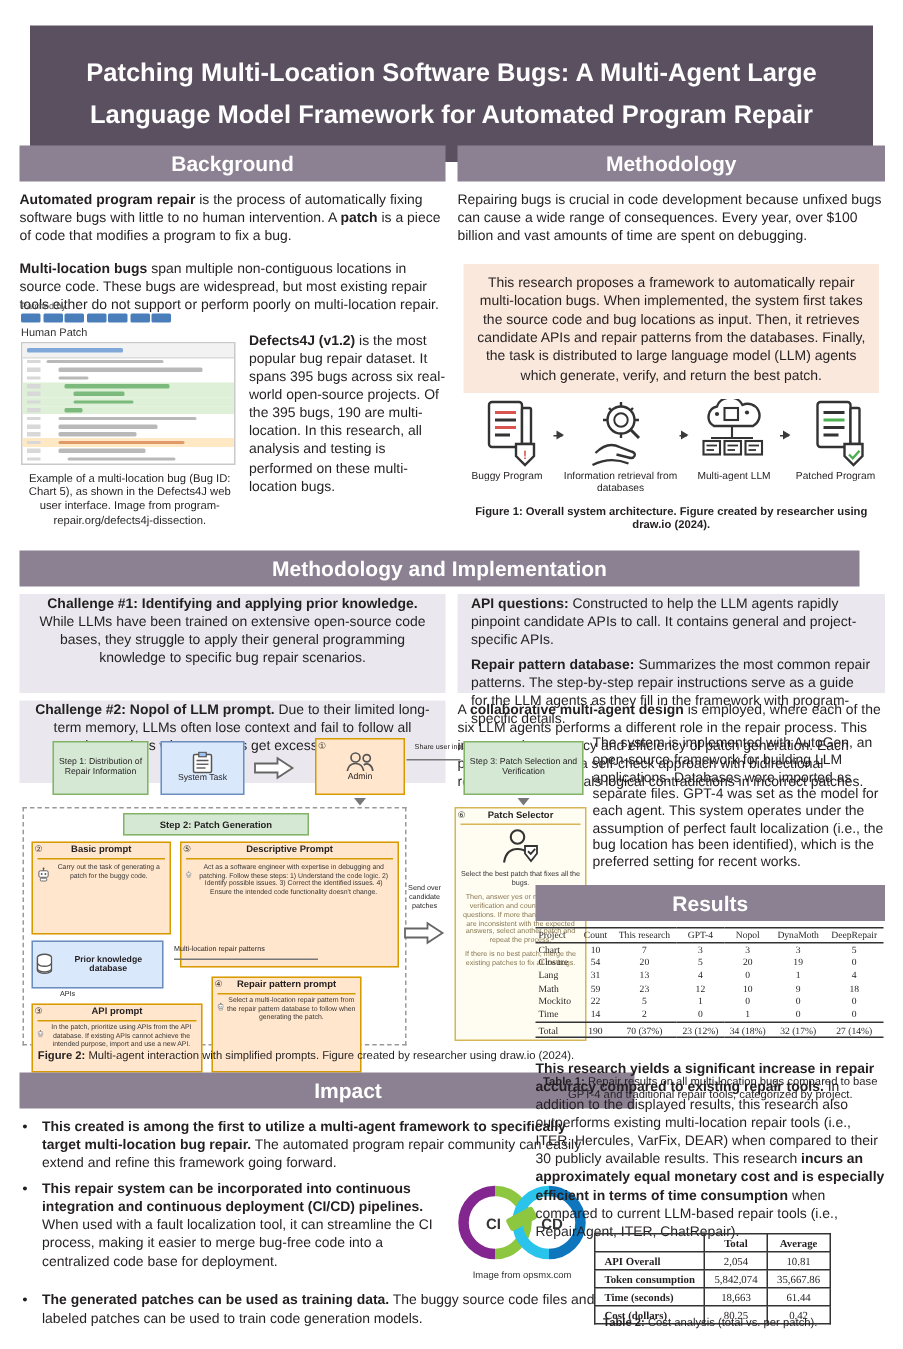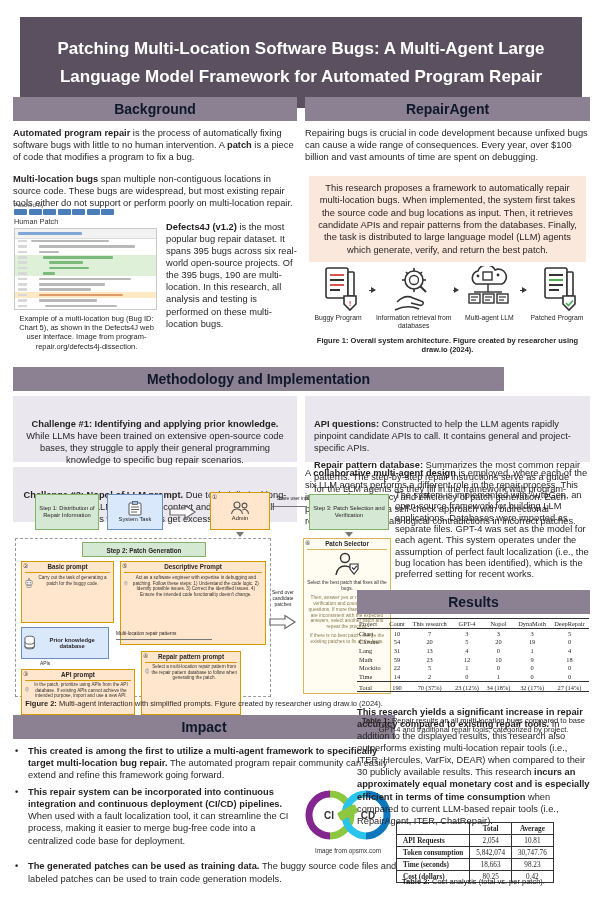--- a/index.html
+++ b/index.html
@@ -1,27 +1,27 @@
 <!DOCTYPE html>
 <html><head>
 <meta charset="utf-8">
 <style>
   html,body{margin:0;padding:0;background:#ffffff;}
   .poster{position:relative;width:602px;height:899px;background:#fff;overflow:hidden;
           font-family:"Liberation Sans",sans-serif;color:#231f20;}
   .abs{position:absolute;}
   .title-bar{background:#5a5060;color:#fff;font-weight:bold;font-size:17px;line-height:1.6;
              display:flex;align-items:center;justify-content:center;text-align:center;padding:0 8px;box-sizing:border-box;}
-  .hdr{background:#8c8192;color:#0f172a;font-weight:bold;font-size:14px;text-align:center;
+  .hdr{background:#8c8192;color:#ffffff;font-weight:bold;font-size:14px;text-align:center;
        height:24px;line-height:24px;}
   .p{font-size:9.3px;line-height:1.3;text-align:left;}
   .p b{font-weight:bold;}
   .cap{font-size:7.5px;line-height:1.25;text-align:center;}
   .peach{background:#fbe8dc;text-align:center;font-size:9.3px;line-height:1.33;padding:6px 6px;box-sizing:border-box;}
-  .graybox{background:#eae8ee;padding:22px 9px;box-sizing:border-box;}
+  .graybox{background:#eae8ee;padding:0 9px;box-sizing:border-box;}
   .ctr{text-align:center;}
   
   .f1row{display:flex;align-items:flex-start;justify-content:space-between;}
   .f1item{display:flex;flex-direction:column;align-items:center;width:62px;}
   .f1item.w80{width:78px;}
   .f1lbl{font-size:6.8px;text-align:center;margin-top:2px;line-height:1.2;}
   .f1arrow{flex:1;height:1.4px;background:#3a3a3a;margin-top:24px;position:relative;}
   .f1arrow:after{content:"";position:absolute;right:-1px;top:-3px;border-left:5px solid #3a3a3a;
                  border-top:3.6px solid transparent;border-bottom:3.6px solid transparent;}
   
@@ -153,21 +153,21 @@
           <span class="cb" style="width:72px;margin-left:14px;"></span>
         </div>
     </div>
     <div class="cap" style="margin-top:4px;">Example of a multi-location bug (Bug ID: Chart 5), as shown in the Defects4J web user interface. Image from program-repair.org/defects4j-dissection.</div>
   </div>
 
   <div class="abs p" style="left:166px;top:221px;width:131px;">
     <b>Defects4J (v1.2)</b><span> is the most popular bug repair dataset. It spans 395 bugs across six real-world open-source projects. Of the 395 bugs, 190 are multi-location. In this research, all analysis and testing is performed on these multi-location bugs.</span>
   </div>
 
-  <div class="abs hdr" style="left:305px;top:97px;width:285px;">RepairAgent</div>
+  <div class="abs hdr" style="left:305px;top:97px;width:285px;">Methodology</div>
 
   <div class="abs p" style="left:305px;top:127px;width:285px;">Repairing bugs is crucial in code development because unfixed bugs can cause a wide range of consequences. Every year, over $100 billion and vast amounts of time are spent on debugging.</div>
 
   <div class="abs peach" style="left:309px;top:176px;width:277px;height:86px;">This research proposes a framework to automatically repair multi-location bugs. When implemented, the system first takes the source code and bug locations as input. Then, it retrieves candidate APIs and repair patterns from the databases. Finally, the task is distributed to large language model (LLM) agents which generate, verify, and return the best patch.</div>
 
   <div class="abs f1row" style="left:307px;top:266px;width:281px;">
     <div class="f1item">
       <svg width="44" height="46" viewBox="0 0 44 46">
         <rect x="10" y="2" width="22" height="30" rx="2" fill="#fff" stroke="#333" stroke-width="1.6"></rect>
         <rect x="32" y="6" width="6" height="24" rx="1" fill="#fff" stroke="#333" stroke-width="1.6"></rect>
@@ -236,21 +236,21 @@
         <path d="M28 30 h12 v8 q-6 6 -6 6 q-6 -6 -6 -6 z" fill="#fff" stroke="#333" stroke-width="1.6"></path>
         <path d="M31 37 l2.5 2.5 l4.5 -5" fill="none" stroke="#4caf50" stroke-width="1.6"></path>
       </svg>
       <div class="f1lbl">Patched Program</div>
     </div>
   </div>
   <div class="abs cap" style="left:305px;top:336px;width:285px;font-weight:bold;">
     <b>Figure 1:</b><span> Overall system architecture. Figure created by researcher using draw.io (2024).</span>
   </div>
 
-  <div class="abs hdr" style="left:13px;top:367px;width:491px;">Methodology and Implementation</div>
+  <div class="abs hdr" style="left:13px;top:367px;width:560px;">Methodology and Implementation</div>
 
   <div class="abs p graybox ctr" style="left:13px;top:396px;width:284px;height:66px;">
     <b>Challenge #1:  Identifying and applying prior knowledge.</b><span> While LLMs have been trained on extensive open-source code bases, they struggle to apply their general programming knowledge to specific bug repair scenarios.</span>
   </div>
   <div class="abs p graybox ctr" style="left:13px;top:467px;width:284px;height:55px;">
     <b>Challenge #2:  Nopol of LLM prompt.</b><span> Due to their limited long-term memory, LLMs often lose context and fail to follow all instructions when prompts get excessively long.</span>
   </div>
 
   <div class="abs p graybox" style="left:305px;top:396px;width:285px;height:66px;">
     <div style="margin-bottom:5px;"><b>API questions:</b><span> Constructed to help the LLM agents rapidly pinpoint candidate APIs to call. It contains general and project-specific APIs.</span></div>
@@ -394,21 +394,21 @@
       <div class="dg5" style="color:#333;margin-bottom:3px;">Select the best patch that fixes all the bugs.</div>
       <div class="dg5" style="color:#8a7a55;margin-bottom:3px;">Then, answer yes or no to the four verification and counterexample questions. If more than two answers are inconsistent with the expected answers, select another patch and repeat the process.</div>
       <div class="dg5" style="color:#8a7a55;">If there is no best patch, merge the existing patches to fix all the bugs.</div>
     </div>
   </div>
 
   <div class="abs cap" style="left:13px;top:699px;width:382px;text-align:center;">
     <b>Figure 2:</b><span> Multi-agent interaction with simplified prompts. Figure created by researcher using draw.io (2024).</span>
   </div>
 
-  <div class="abs hdr" style="left:13px;top:715px;width:382px;">Impact</div>
+  <div class="abs hdr" style="left:13px;top:715px;width:382px;padding-left:28px;">Impact</div>
 
   <div class="abs" style="left:15px;top:745px;width:384px;">
     <div class="bullet">
       <span class="dot">•</span>
       <span><b>This created is among the first to utilize a multi-agent framework to specifically target multi-location bug repair.</b><span> The automated program repair community can easily extend and refine this framework going forward.</span></span>
     </div>
     <div class="bullet">
       <span class="dot">•</span>
       <span style="width:272px;flex:none;"><b>This repair system can be incorporated into continuous integration and continuous deployment (CI/CD) pipelines.</b><span> When used with a fault localization tool, it can streamline the CI process, making it easier to merge bug-free code into a centralized code base for deployment.</span></span>
       <span style="width:96px;flex:none;text-align:center;">
@@ -520,33 +520,33 @@
   </div>
 
   <table class="t2 abs" style="left:396px;top:822px;">
     <tbody>
         <tr>
       <th></th>
           <th>Total</th>
           <th>Average</th>
     </tr>
     <tr>
-      <td>API Requests</td>
+      <td>API Overall</td>
           <td>2,054</td>
           <td>10.81</td>
     </tr>
     <tr>
       <td>Token consumption</td>
           <td>5,842,074</td>
-          <td>30,747.76</td>
+          <td>35,667.86</td>
     </tr>
     <tr>
       <td>Time (seconds)</td>
           <td>18,663</td>
-          <td>98.23</td>
+          <td>61.44</td>
     </tr>
     <tr>
       <td>Cost (dollars)</td>
           <td>80.25</td>
           <td>0.42</td>
     </tr>
   </tbody>
     </table>
 
   <div class="abs cap" style="left:357px;top:877px;width:233px;">

